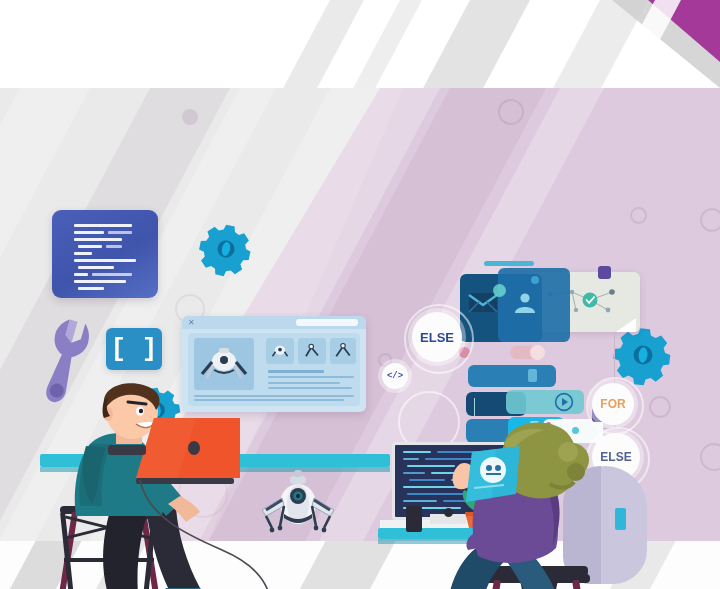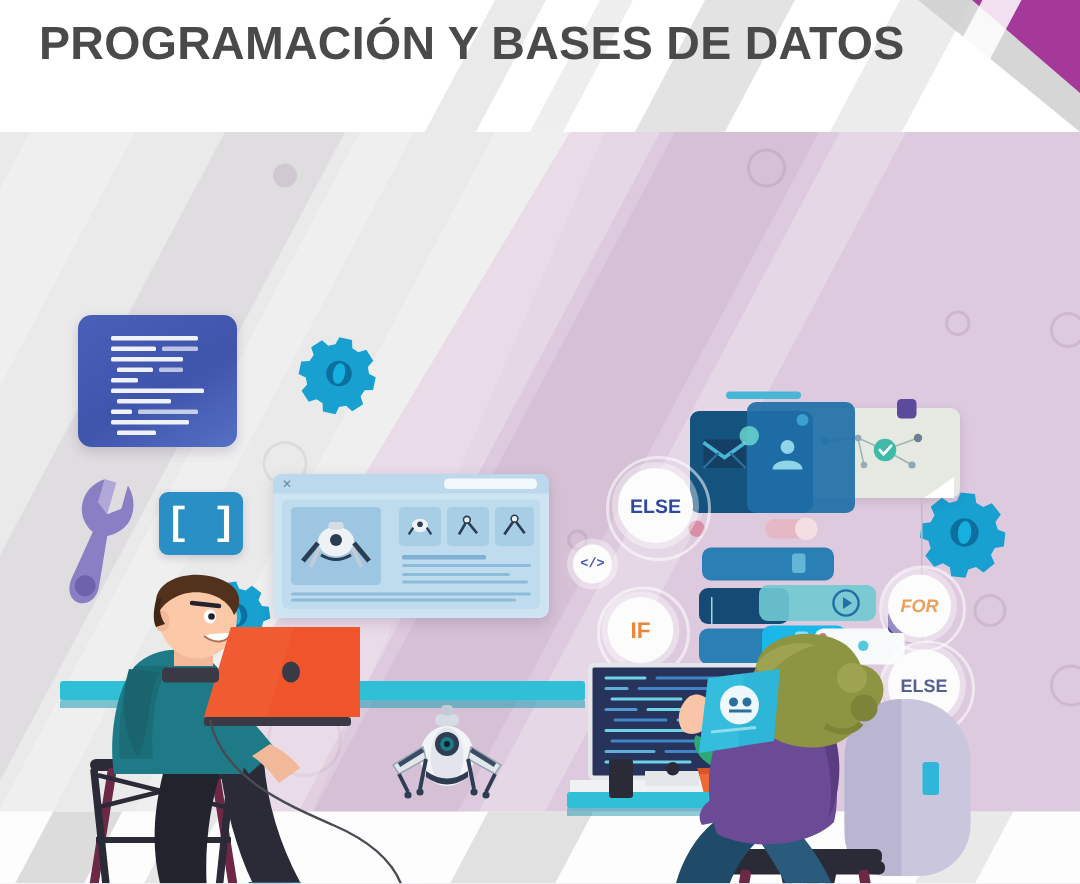--- a/index.html
+++ b/index.html
@@ -75,21 +75,20 @@
   <div class="header">
     <div class="hdr-stripe" style="left:330px;top:0;width:34px;height:88px;opacity:.55;"></div>
     <div class="hdr-stripe" style="left:400px;top:0;width:22px;height:88px;opacity:.45;"></div>
     <div class="hdr-stripe" style="left:470px;top:0;width:60px;height:88px;opacity:.75;"></div>
     <div class="hdr-stripe" style="left:600px;top:0;width:48px;height:88px;opacity:.5;"></div>
     <div class="hdr-corner2"></div>
     <div class="hdr-corner"></div>
     <div class="hdr-stripe" style="left:655px;top:0;width:26px;height:88px;background:#ffffff;opacity:.85;"></div>
 
     <div class="hdr-text">
-      <div class="title-lg">PROGRAMACIÓN Y BASES DE DATOS</div>
     </div>
   </div>
 
   <div class="scene">
 
     <div class="bg-mauve"></div>
     <div class="bg-mauve2"></div>
 
     <div class="bg-diag" style="left:20px;top:0;width:70px;height:501px;"></div>
     <div class="bg-diag" style="left:240px;top:0;width:36px;height:501px;"></div>
@@ -279,26 +278,23 @@
       <rect x="2" y="2" width="20" height="18" rx="4" fill="#1f6fa8"></rect>
       <path d="M7 12 L12 7 L17 12 L17 17 L7 17 Z" fill="#ffffff"></path>
     </svg>
 
     <div class="kw-halo" style="left:404px;top:216px;width:66px;height:66px;"></div>
     <div class="kw" style="left:412px;top:224px;width:50px;height:50px;font-size:13px;color:#2f4a9c;">
       <span>ELSE</span>
     </div>
 
     <div class="kw-halo" style="left:398px;top:303px;width:58px;height:58px;"></div>
-    <div class="kw" style="left:405px;top:310px;width:44px;height:44px;font-size:15px;color:#e8863a;">
-      <span>IF</span>
-    </div>
 
     <div class="kw-halo" style="left:586px;top:289px;width:54px;height:54px;"></div>
-    <div class="kw" style="left:592px;top:295px;width:42px;height:42px;font-size:12px;color:#e8a05a;font-style:italic;">
+    <div class="kw" style="left:592px;top:295px;width:42px;height:42px;font-size:12px;color:#e8a05a;">
       <span>FOR</span>
     </div>
 
     <div class="kw-halo" style="left:586px;top:339px;width:60px;height:60px;"></div>
     <div class="kw" style="left:592px;top:345px;width:48px;height:48px;font-size:12px;color:#55618f;">
       <span>ELSE</span>
     </div>
 
     <div class="kw" style="left:382px;top:275px;width:26px;height:26px;font-size:9px;color:#3f54ab;font-family:'Liberation Mono',monospace;">
       <span>&lt;/&gt;</span>

